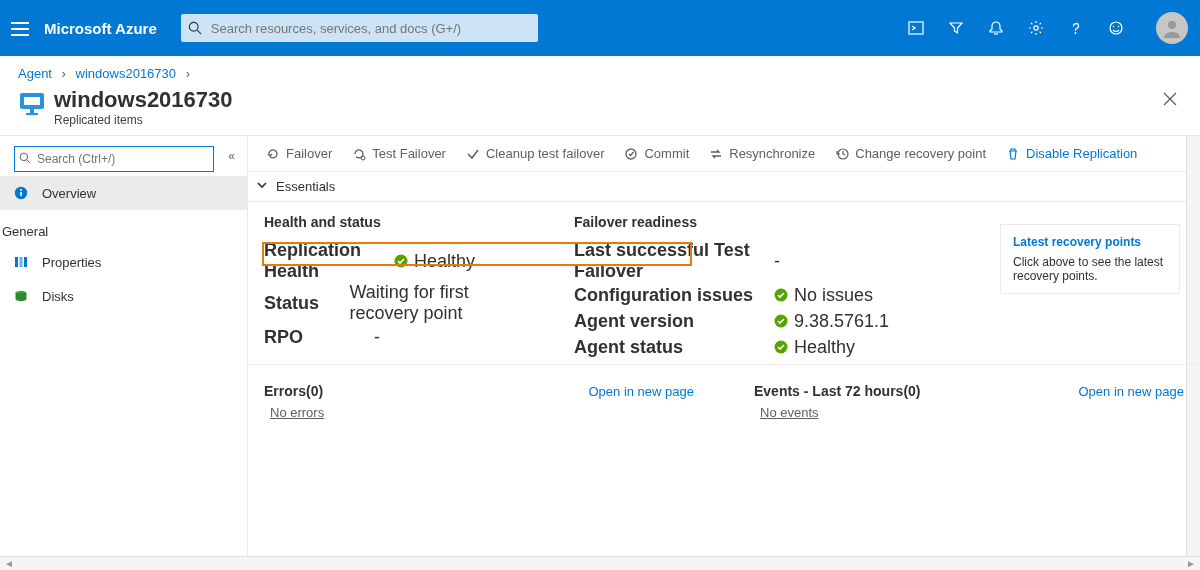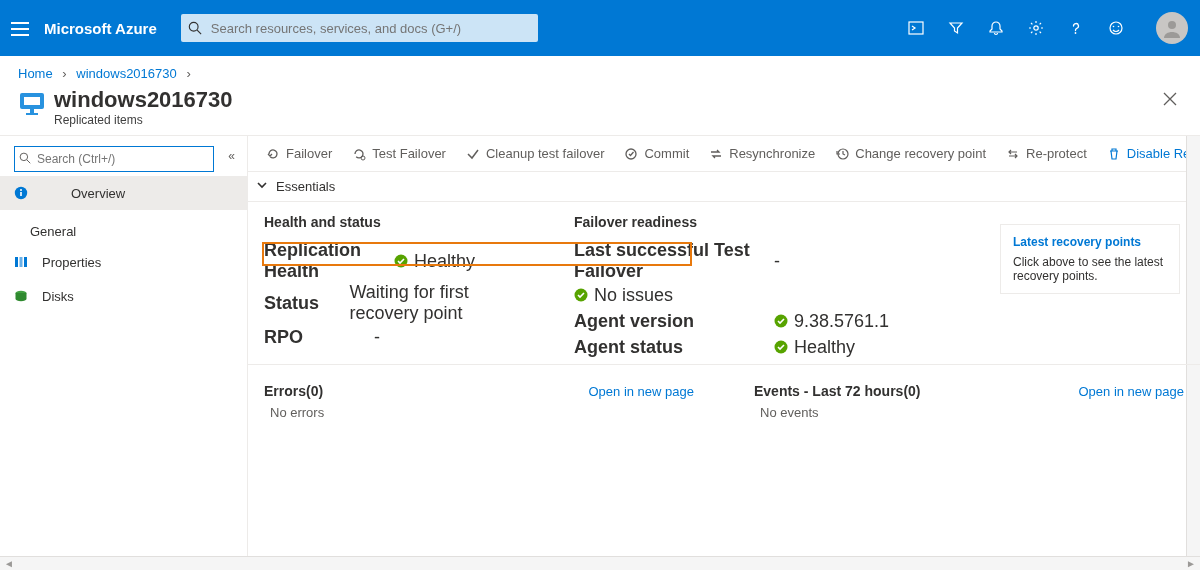--- a/index.html
+++ b/index.html
@@ -26,23 +26,23 @@
   .subtitle{color:#404040;font-size:12px;margin-top:0;}
   .close-x{margin-left:auto;cursor:pointer;color:#605e5c;padding:4px;}
 
   .body{display:flex;height:calc(100vh - 120px);min-height:420px;position:relative;border-top:1px solid #edebe9;}
   .sidebar{width:248px;border-right:1px solid #edebe9;padding-top:4px;}
   .sidebar-search{margin:6px 10px 4px 14px;display:flex;align-items:center;border:1px solid #0078d4;height:26px;padding:0 4px;}
   .sidebar-search input{flex:1;border:none;outline:none;font-size:12px;}
   .sidebar-search .sicon{color:#605e5c;margin-right:4px;}
   .collapse-chevrons{text-align:right;color:#605e5c;font-size:12px;padding:0 12px 4px 0;cursor:pointer;}
   .nav-item{display:flex;align-items:center;height:34px;padding:0 14px;cursor:pointer;font-size:13px;}
-  .nav-item.active{background:#edebe9;gap:29px;}
+  .nav-item.active{background:#edebe9;}
   .nav-item .nicon{width:20px;display:flex;align-items:center;margin-right:8px;}
-  .nav-group{padding:14px 14px 6px 30px;font-size:13px;color:#323130;}
+  .nav-group{padding:14px 14px 6px 2px;font-size:13px;color:#323130;}
 
   .content{flex:1;overflow:auto;position:relative;}
   .cmdbar{display:flex;align-items:center;height:36px;padding:0 8px;border-bottom:1px solid #edebe9;color:#605e5c;font-size:13px;overflow:hidden;}
   .cmdbar .cmd{display:flex;align-items:center;padding:0 10px;height:100%;cursor:pointer;white-space:nowrap;}
   .cmdbar .cmd .ci{margin-right:6px;display:flex;align-items:center;}
   .cmdbar .cmd.blue{color:#0078d4;}
 
   .essentials{display:flex;align-items:center;height:30px;border-bottom:1px solid #edebe9;padding:0 8px;cursor:pointer;}
   .essentials .chev{margin-right:8px;}
 
@@ -55,21 +55,21 @@
   .vgray{color:#605e5c;}
   .highlight-box{position:absolute;border:2px solid #e8790d;pointer-events:none;left:14px;top:40px;width:430px;height:24px;}
   .tipbox{position:absolute;right:20px;top:22px;width:180px;border:1px solid #edebe9;padding:10px 12px;font-size:12px;}
   .tipbox .linktitle{color:#0078d4;font-weight:600;margin-bottom:6px;}
 
   .lower{display:flex;padding:18px 16px;gap:60px;}
   .lcol{flex:1;}
   .lcol .lhead{display:flex;align-items:center;justify-content:space-between;}
   .lcol h4{margin:0;font-size:14px;font-weight:600;}
   .openlink{color:#0078d4;font-size:13px;cursor:pointer;}
-  .none{color:#605e5c;font-size:13px;padding:6px 0 0 6px;}
+  .none{color:#605e5c;font-size:13px;padding:6px 0 0 6px;text-decoration:underline;}
 
   .hscroll{position:fixed;bottom:0;left:0;right:0;height:14px;background:#f5f5f5;border-top:1px solid #e1dfdd;display:flex;align-items:center;justify-content:space-between;color:#9b9997;font-size:10px;padding:0 4px;}
   .vscroll{position:absolute;right:0;top:0;width:14px;bottom:0;background:#f5f5f5;border-left:1px solid #e1dfdd;}
 
   .ok-dot{width:14px;height:14px;}
 </style>
 </head>
 <body>
 
 <div class="topbar">
@@ -129,21 +129,21 @@
     <div class="avatar">
       <svg width="20" height="20" viewBox="0 0 20 20">
           <circle cx="10" cy="7" r="4" fill="#8a8886"></circle>
           <path d="M2 20c0-4 4-6 8-6s8 2 8 6" fill="#8a8886"></path>
         </svg>
     </div>
   </div>
 </div>
 
 <div class="breadcrumb">
-  <a href="#">Home</a>
+  <a href="#">Agent</a>
   <span class="sep">›</span>
   <a href="#">windows2016730</a>
   <span class="sep">›</span>
 </div>
 
 <div class="titlebar">
   <div class="title-icon">
     <svg width="28" height="28" viewBox="0 0 28 28">
         <rect x="2" y="4" width="24" height="16" rx="2" fill="#2892df"></rect>
         <rect x="6" y="8" width="16" height="8" fill="#fff"></rect>
@@ -259,28 +259,20 @@
       <div class="cmd">
           <span class="ci">
             <svg width="14" height="14" viewBox="0 0 14 14">
               <circle cx="8" cy="7" r="5" fill="none" stroke="#605e5c" stroke-width="1.2"></circle>
               <path d="M8 4v3l2 1" fill="none" stroke="#605e5c" stroke-width="1.2"></path>
               <path d="M2 4v3h3" fill="none" stroke="#605e5c" stroke-width="1.2"></path>
             </svg>
           </span>
           <span>Change recovery point</span>
         </div>
-      <div class="cmd">
-          <span class="ci">
-            <svg width="14" height="14" viewBox="0 0 14 14">
-              <path d="M3 5h8M3 9h8M5 3l-2 2 2 2M9 7l2 2-2 2" fill="none" stroke="#605e5c" stroke-width="1.2"></path>
-            </svg>
-          </span>
-          <span>Re-protect</span>
-        </div>
       <div class="cmd blue">
           <span class="ci">
             <svg width="14" height="14" viewBox="0 0 14 14">
               <path d="M3 4h8M5 4V2h4v2M4 4l1 8h4l1-8" fill="none" stroke="#0078d4" stroke-width="1.2"></path>
             </svg>
           </span>
           <span>Disable Replication</span>
         </div>
 
     </div>
@@ -317,20 +309,21 @@
           </div>
       </div>
 
       <div class="col">
         <h3>Failover readiness</h3>
         <div class="kv">
             <span class="k" style="width:200px">Last successful Test Failover</span>
             <span class="v vgray">-</span>
           </div>
         <div class="kv">
+            <span class="k" style="width:200px">Configuration issues</span>
           <span class="v">
               <svg class="ok-dot" viewBox="0 0 14 14">
                 <circle cx="7" cy="7" r="6.5" fill="#57a300"></circle>
                 <path d="M4 7l2 2 4-4" stroke="#fff" stroke-width="1.6" fill="none"></path>
               </svg>
               <span>No issues</span>
             </span>
         </div>
         <div class="kv">
             <span class="k" style="width:200px">Agent version</span>

